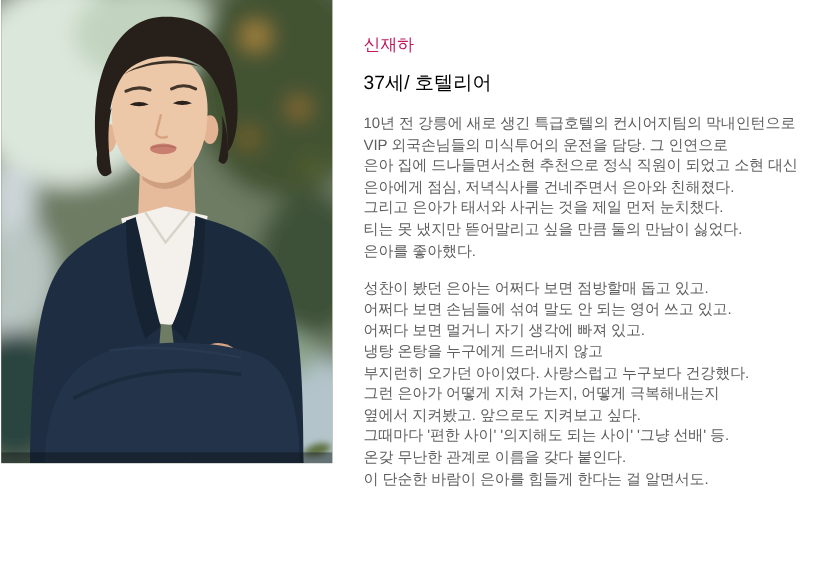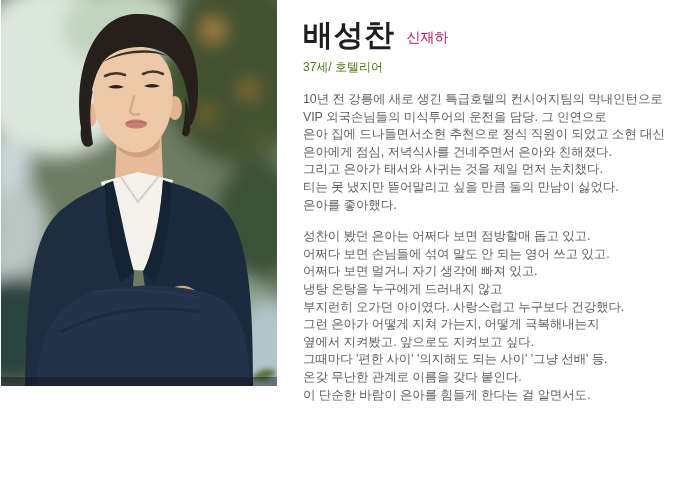--- a/index.html
+++ b/index.html
@@ -40,22 +40,22 @@
     letter-spacing: 0.5px;
   }
   .actor {
     font-size: 14px;
     color: #be185d;
     padding-bottom: 5px;
     margin-top: 23px;
   }
   .meta {
     margin-top: 7px;
-    font-size: 12px;
-    color: #4d7c0f;
+    font-size: 16px;
+    color: #000000;
   }
   .bio { margin-top: 15px; }
   .bio p {
     margin: 0 16px 14px 0;
     font-size: 12.5px;
     line-height: 17.6px;
     color: #5e5e5e;
     white-space: pre-line;
     letter-spacing: -0.1px;
   }
@@ -128,21 +128,20 @@
       <path d="M36,386 C38,332 56,302 92,292 C128,283 182,283 214,296 C240,306 248,340 249,386 Z" fill="#233349"></path>
       <path d="M60,332 Q120,300 200,312" stroke="#172436" stroke-width="3" fill="none" opacity="0.6"></path>
       <path d="M90,292 Q140,286 200,298" stroke="#2b3c55" stroke-width="2" fill="none" opacity="0.7"></path>
 
       <rect y="377" width="276" height="9" fill="#0c1116" opacity="0.45"></rect>
     </svg>
   </div>
 
   <div class="content">
     <div class="title-row">
-      <span class="name">배성찬</span>
       <span class="actor">신재하</span>
     </div>
     <div class="meta">37세/ 호텔리어</div>
     <div class="bio">
       <p>10년 전 강릉에 새로 생긴 특급호텔의 컨시어지팀의 막내인턴으로
 VIP 외국손님들의 미식투어의 운전을 담당. 그 인연으로
 은아 집에 드나들면서소현 추천으로 정식 직원이 되었고 소현 대신
 은아에게 점심, 저녁식사를 건네주면서 은아와 친해졌다.
 그리고 은아가 태서와 사귀는 것을 제일 먼저 눈치챘다.
 티는 못 냈지만 뜯어말리고 싶을 만큼 둘의 만남이 싫었다.

